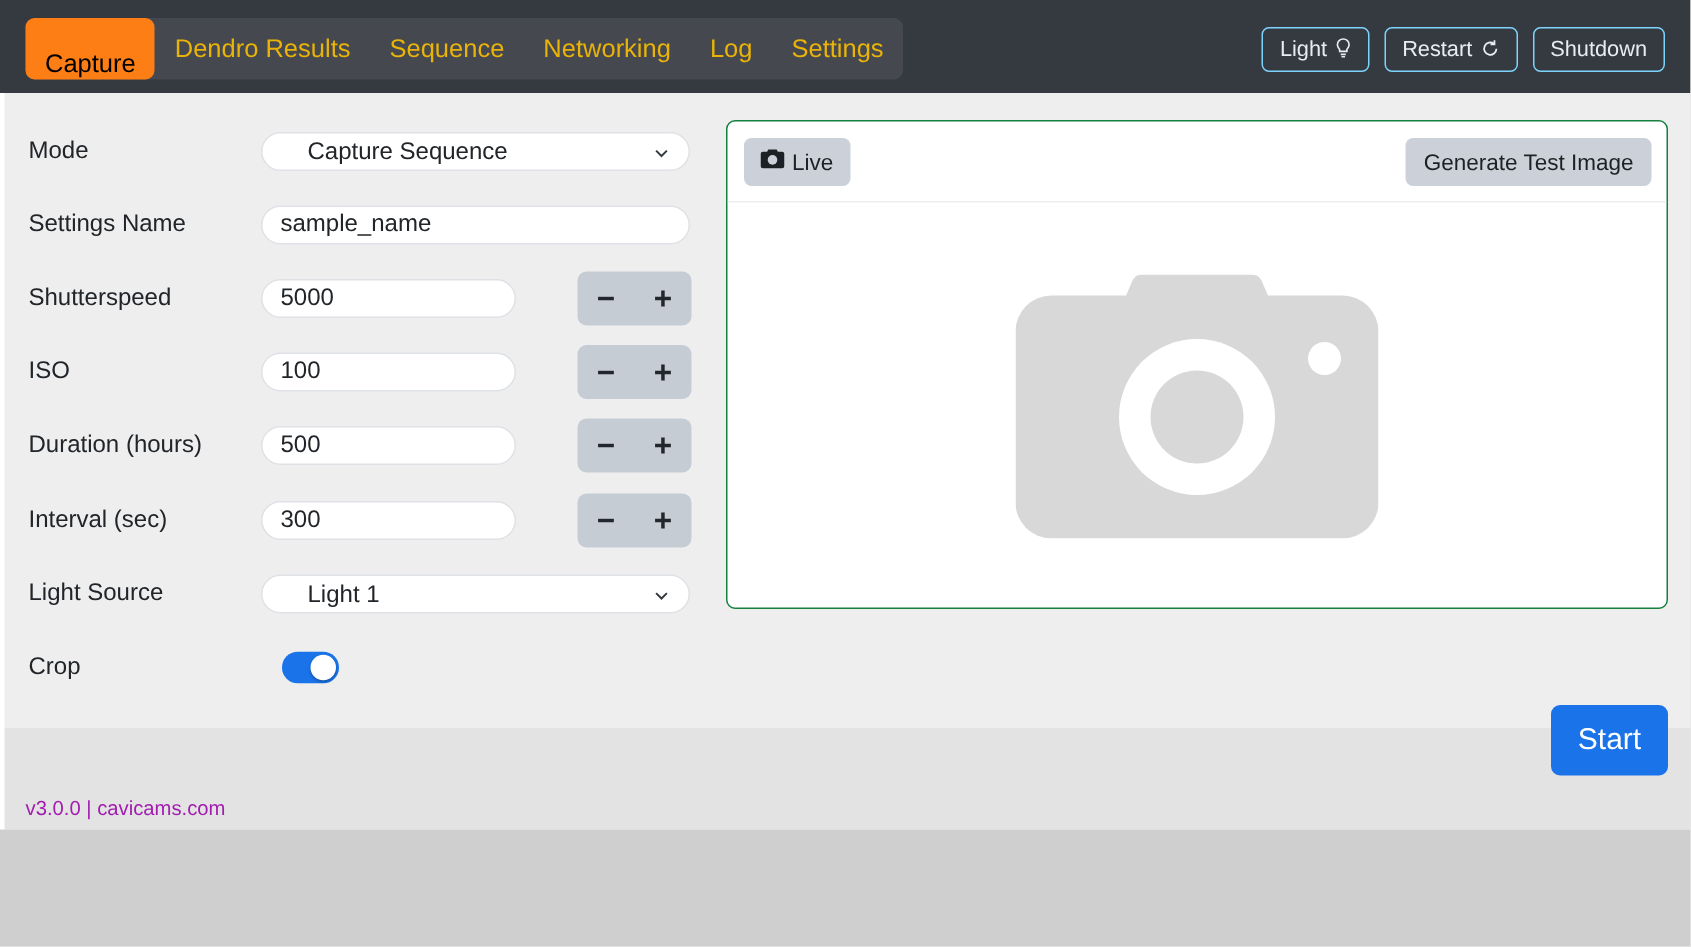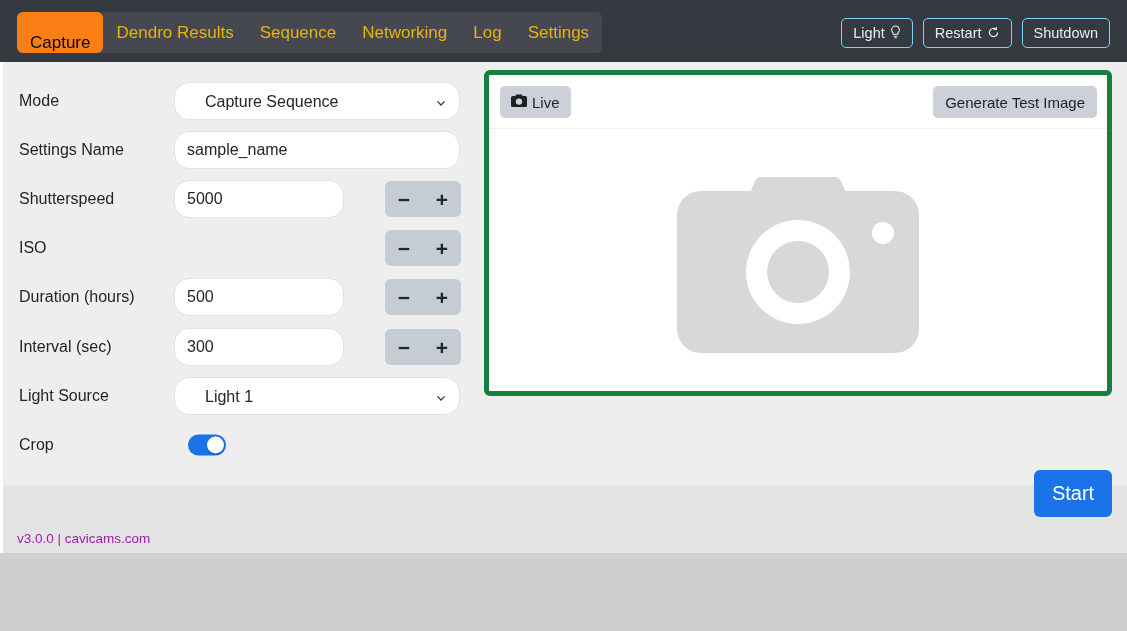--- a/index.html
+++ b/index.html
@@ -119,21 +119,21 @@
     color: #212529;
     white-space: nowrap;
   }
 
   .ctl-select,
   .ctl-input {
     position: absolute;
     left: 157px;
     top: 50%;
     transform: translateY(-50%);
-    height: 38px;
+    height: 26px;
     background: #ffffff;
     border: 1px solid #dee2e6;
     border-radius: 15px;
     font-family: "Liberation Sans", sans-serif;
     font-size: 16px;
     color: #212529;
     outline: none;
   }
 
   .ctl-select {
@@ -211,25 +211,25 @@
     right: 2px; top: 2px;
     width: 17px; height: 17px;
     background: #ffffff;
     border-radius: 50%;
     box-shadow: 0 1px 2px rgba(0,0,0,.3);
   }
 
   
   #preview-card {
     position: absolute;
-    left: 481px; top: 8px;
+    left: 481px; top: 18px;
     width: 628px;
     height: 326px;
     background: #ffffff;
-    border: 5px solid #15803d;
+    border: 1px solid #15803d;
     border-radius: 6px;
     overflow: hidden;
   }
 
   #preview-header {
     position: relative;
     height: 54px;
     border-bottom: 1px solid #eeeeee;
   }
 
@@ -402,20 +402,21 @@
         <div class="form-label">Shutterspeed</div>
         <input class="ctl-input narrow" type="text" value="5000" style="">
         <div class="stepper">
           <button class="sbtn">−</button>
           <button class="sbtn">+</button>
         </div>
       </div>
 
       <div class="form-row" style="top:166px">
         <div class="form-label">ISO</div>
+        <input class="ctl-input narrow" type="text" value="100" style="">
         <div class="stepper">
           <button class="sbtn">−</button>
           <button class="sbtn">+</button>
         </div>
       </div>
 
       <div class="form-row" style="top:215px">
         <div class="form-label">Duration (hours)</div>
         <input class="ctl-input narrow" type="text" value="500" style="">
         <div class="stepper">

